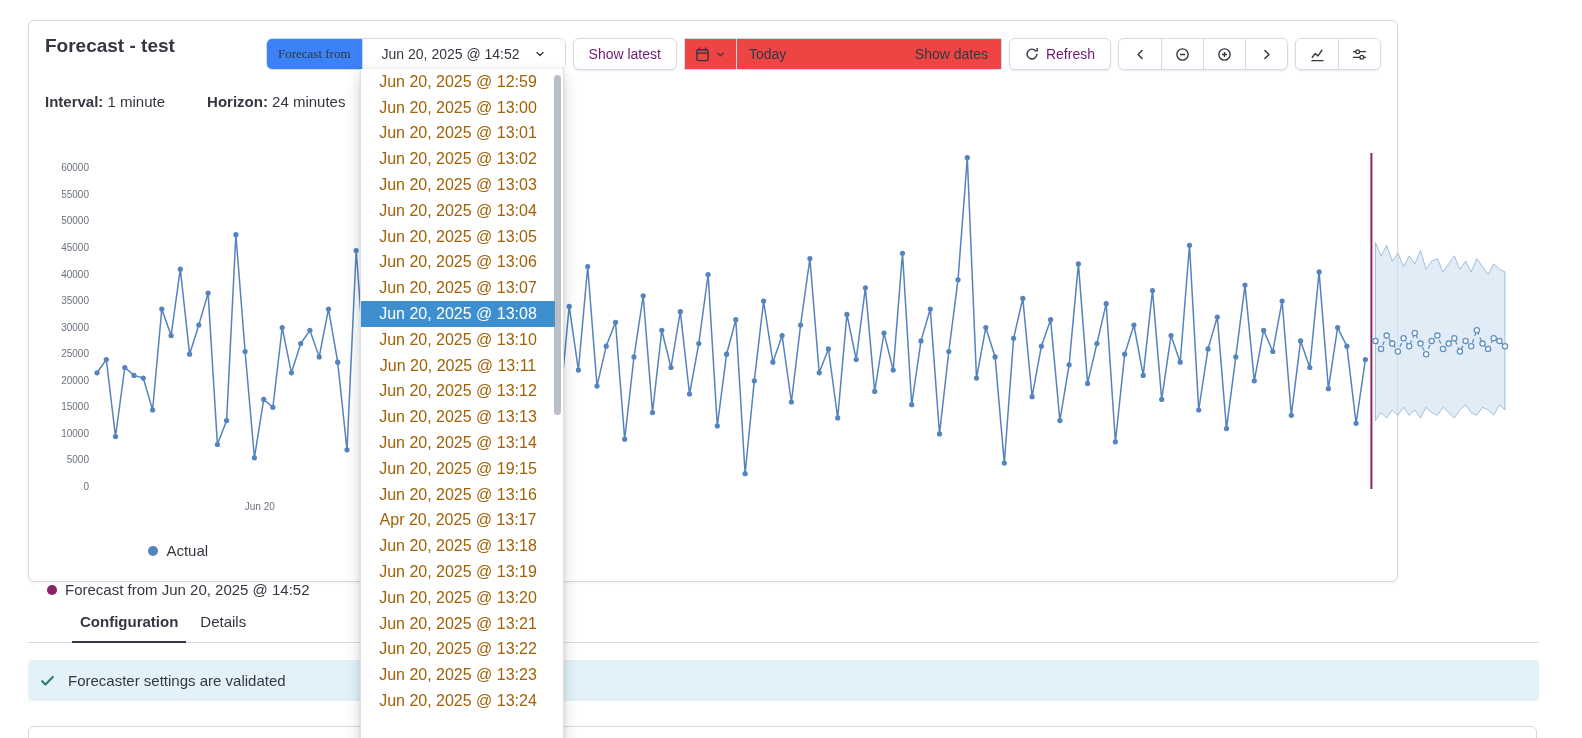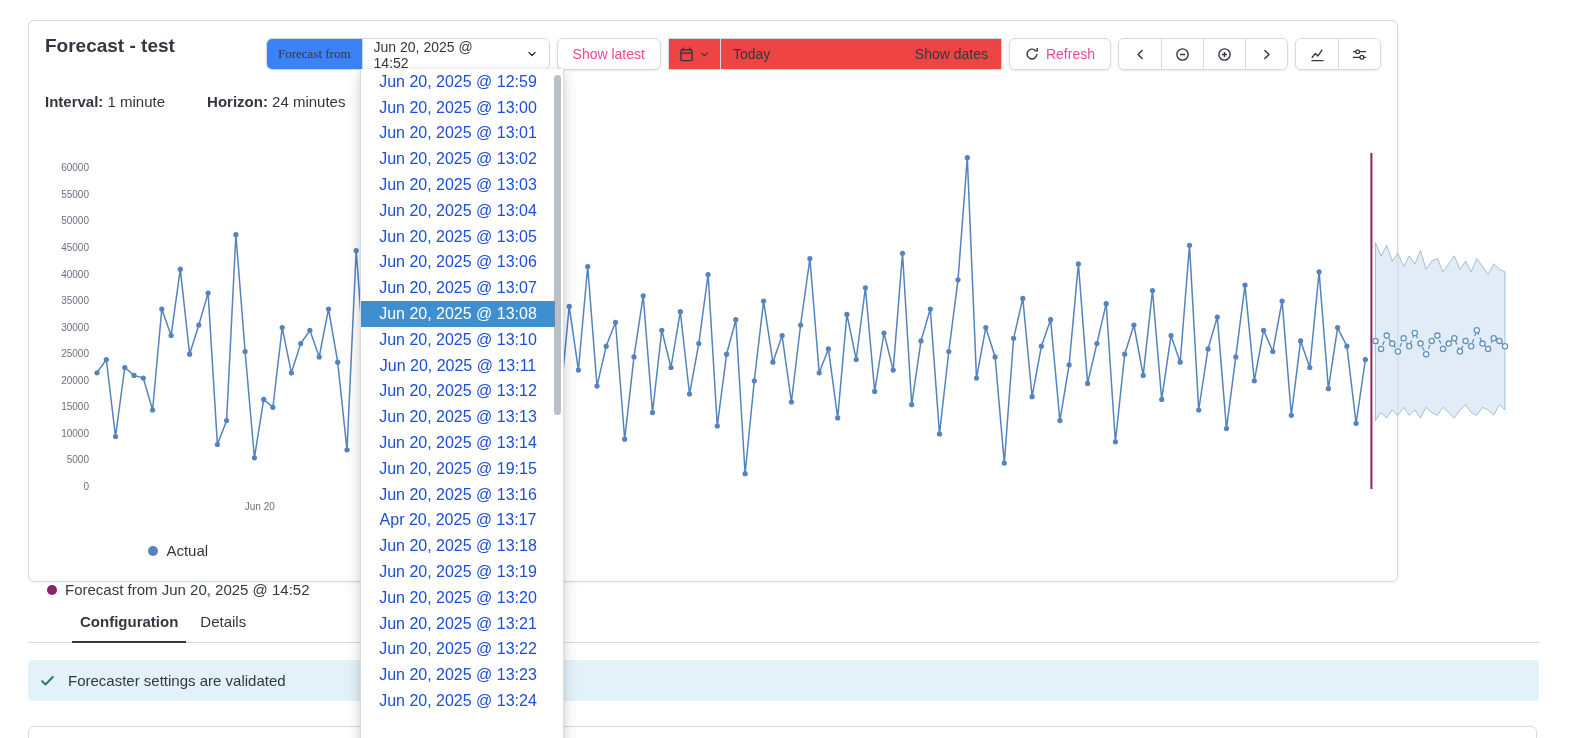--- a/index.html
+++ b/index.html
@@ -14,25 +14,25 @@
     background:#fff;border:1px solid #d3dae6;border-radius:6px;
     box-shadow:0 1px 3px rgba(0,0,0,.06);box-sizing:border-box;
   }
   .panel-title{position:absolute;left:16px;top:14px;font-size:19px;font-weight:600;}
   .toolbar{
     position:absolute;left:237px;top:17px;right:16px;height:32px;
     display:flex;align-items:center;gap:7px;
   }
   .form-group{display:flex;height:32px;border:1px solid #d3dae6;border-radius:6px;overflow:hidden;box-sizing:border-box;}
   .prepend{background:#3b82f6;display:flex;align-items:center;padding:0 11px;font-size:13px;border-right:1px solid #d3dae6;white-space:nowrap;font-family:Liberation Serif, serif;}
-  .date-input{background:#fff;display:flex;gap:16px;padding:0 11px;width:164px;font-size:14px;cursor:pointer;}
+  .date-input{background:#fff;display:flex;align-items:center;gap:8px;padding:0 19px;width:164px;font-size:14px;cursor:pointer;}
   .date-input .chev{margin-left:auto;display:flex;}
   .btn{
     height:32px;border:1px solid #d3dae6;border-radius:6px;background:#fff;
-    font-size:14px;color:#ec4899;display:inline-flex;align-items:center;gap:7px;
+    font-size:14px;color:#701a75;display:inline-flex;align-items:center;gap:7px;
     padding:0 15px;cursor:pointer;font-family:inherit;box-shadow:0 1px 2px rgba(152,162,179,.25);white-space:nowrap;
   }
   .sdp{flex:1;min-width:0;height:32px;border:1px solid #d3dae6;border-radius:1px;background:#ef4444;display:flex;align-items:center;box-sizing:border-box;}
   .sdp-cal{height:100%;border:none;background:transparent;border-right:1px solid #d3dae6;display:flex;align-items:center;gap:5px;padding:0 10px;cursor:pointer;}
   .sdp-today{padding:0 12px;font-size:14px;cursor:pointer;}
   .sdp-spacer{flex:1;}
   .sdp-showdates{border:none;background:transparent;font-size:14px;color:#343741;padding:0 13px;cursor:pointer;font-family:inherit;}
   .btn-group{display:flex;height:32px;border:1px solid #d3dae6;border-radius:6px;overflow:hidden;box-sizing:border-box;background:#fff;box-shadow:0 1px 2px rgba(152,162,179,.25);}
   .btn-group button{width:42px;height:100%;border:none;background:#fff;display:flex;align-items:center;justify-content:center;cursor:pointer;padding:0;}
   .btn-group button + button{border-left:1px solid #d3dae6;}
@@ -47,21 +47,21 @@
   .dot.forecast{background:#8a2268;}
   
   .dropdown{
     position:absolute;left:360px;top:69px;width:204px;height:700px;z-index:100;
     background:#fff;border:1px solid #d9dee7;border-top:none;
     box-shadow:0 6px 14px rgba(0,0,0,.18), 0 0 3px rgba(0,0,0,.08);
     box-sizing:border-box;
   }
   .dd-item{
     height:25.8px;display:flex;align-items:center;justify-content:center;
-    font-size:16px;color:#1d4ed8;cursor:pointer;margin-right:8px;
+    font-size:16px;color:#a16207;cursor:pointer;margin-right:8px;
   }
   .dd-item.selected{background:#3d8fd0;color:#fff;}
   .dd-scrollbar{position:absolute;right:2px;top:6px;width:7px;height:340px;border-radius:3.5px;background:rgba(130,139,153,.55);cursor:pointer;}
   
   .tabs{position:absolute;left:28px;top:603px;display:flex;gap:6px;z-index:1;margin-left:44px;}
   .tab{padding:10px 8px;font-size:15px;height:40px;box-sizing:border-box;cursor:pointer;color:#343741;}
   .tab.active{font-weight:700;border-bottom:2px solid #343741;}
   .tabs-divider{position:absolute;left:28px;right:43px;top:642px;border-bottom:1px solid #d3dae6;}
   .callout{
     position:absolute;left:28px;top:660px;width:1511px;height:41px;box-sizing:border-box;

